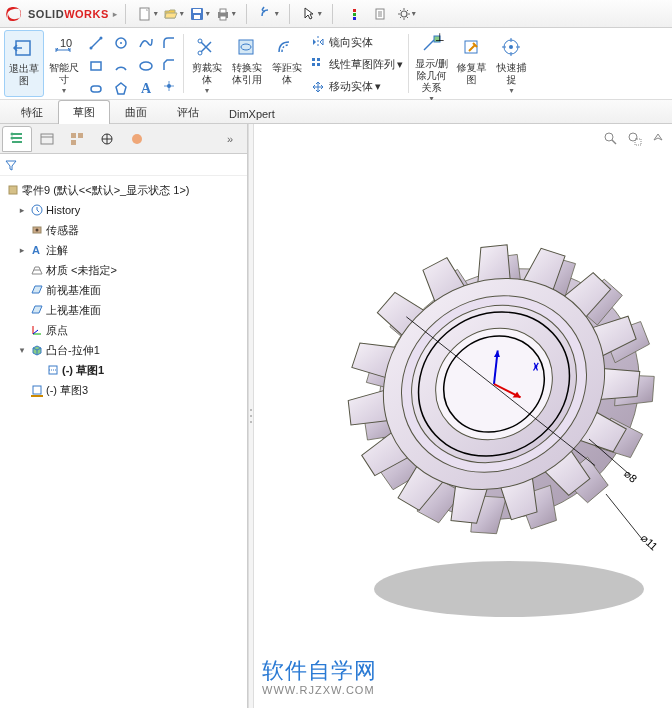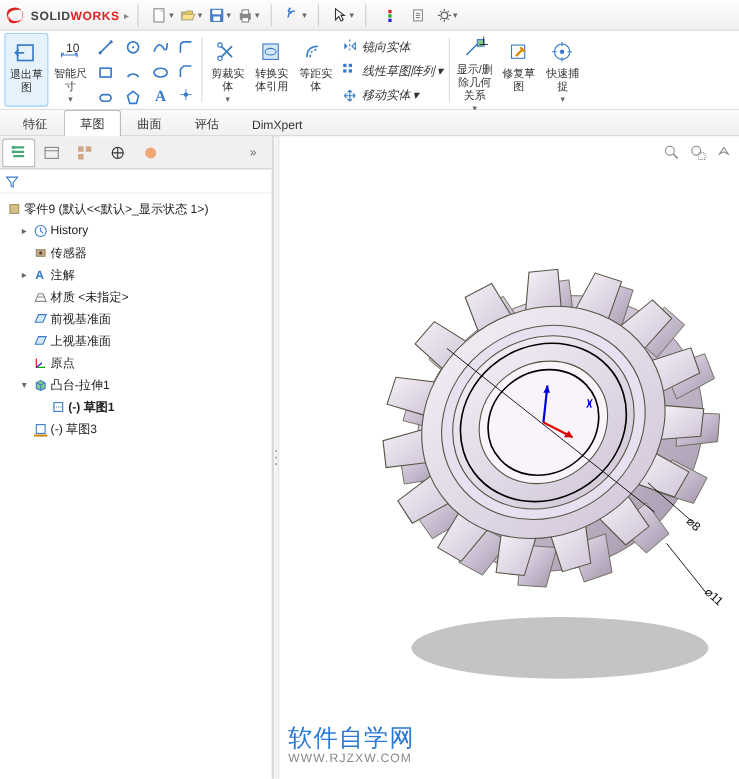--- a/index.html
+++ b/index.html
@@ -13,21 +13,21 @@
 .tb-btn { width: 24px; height: 22px; display: flex; align-items: center; justify-content: center; margin: 0 1px; border-radius: 2px; }
 .tb-btn .dd { font-size: 8px; color: #666; margin-left: 1px; }
 .ribbon { height: 72px; background: #fff; border-bottom: 1px solid #ddd; display: flex; padding: 2px 4px; }
 .rb-big { display: flex; flex-direction: column; align-items: center; width: 40px; padding: 2px 1px; text-align: center; }
 .rb-big .ic { height: 28px; display:flex; align-items:flex-end; justify-content:center; }
 .rb-big .lb { font-size: 10px; color: #333; line-height: 12px; margin-top: 2px; }
 .rb-big.active { background:#e6f2fb; border:1px solid #9ecff7; border-radius:3px; }
 .rb-grid { display: grid; grid-template-columns: repeat(3, 24px); grid-auto-rows: 22px; gap: 1px; padding-top:2px; }
 .rb-grid .cell { display:flex; align-items:center; justify-content:center; }
 .rb-sep { width:1px; background:#ddd; margin: 4px 3px; }
-.rb-col { display:flex; flex-direction:column; padding-top:2px; gap:2px;font-style:italic; }
+.rb-col { display:flex; flex-direction:column; padding-top:2px; gap:2px; }
 .rb-row-item { display:flex; align-items:center; height:22px; padding: 0 2px; white-space:nowrap; color:#333; }
 .rb-row-item .ic { width:18px; display:flex; justify-content:center; margin-right:2px; }
 .tabs { height: 24px; background: linear-gradient(#fbfbfb,#f0f0f0); border-bottom:1px solid #ccc; display:flex; align-items:flex-end; padding-left:6px; position:relative; }
 .tab { padding: 4px 14px; font-size:11px; color:#333; border:1px solid transparent; border-bottom:none; position:relative; top:1px; background:transparent; border-radius:3px 3px 0 0; }
 .tab.active { background:#fff; border-color:#bbb; }
 .content { display:flex; height: calc(708px - 28px - 72px - 24px); }
 .sidebar { width: 248px; border-right:1px solid #ccc; display:flex; flex-direction:column; background:#fff; position:relative; }
 .panel-tabs { height:30px; background:#f0f0f0; border-bottom:1px solid #ccc; display:flex; align-items:center; padding:2px; gap:0; }
 .ptab { width:30px; height:26px; display:flex; align-items:center; justify-content:center; border:1px solid transparent; }
 .ptab.active { background:#fff; border-color:#bbb; border-radius:3px 3px 0 0; }

